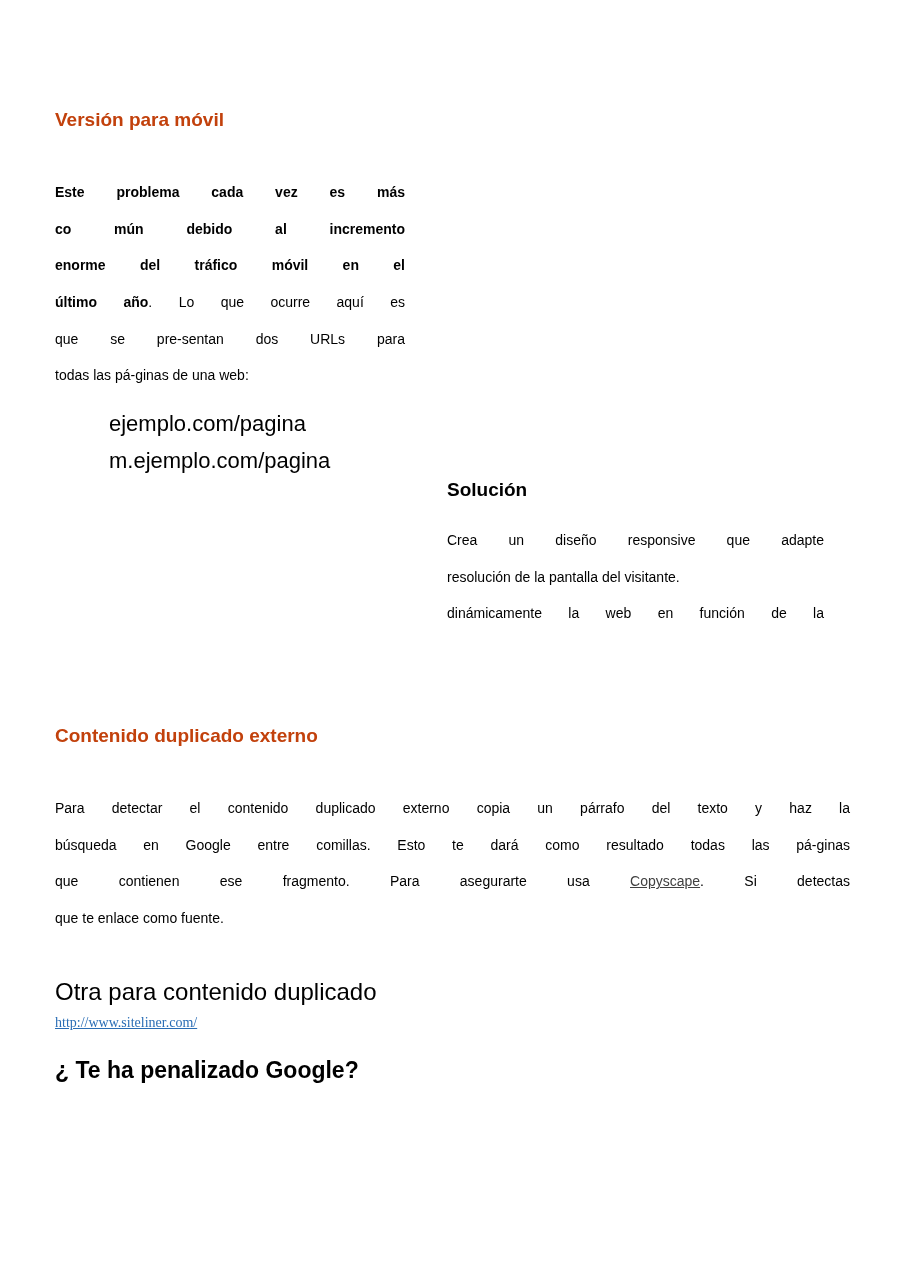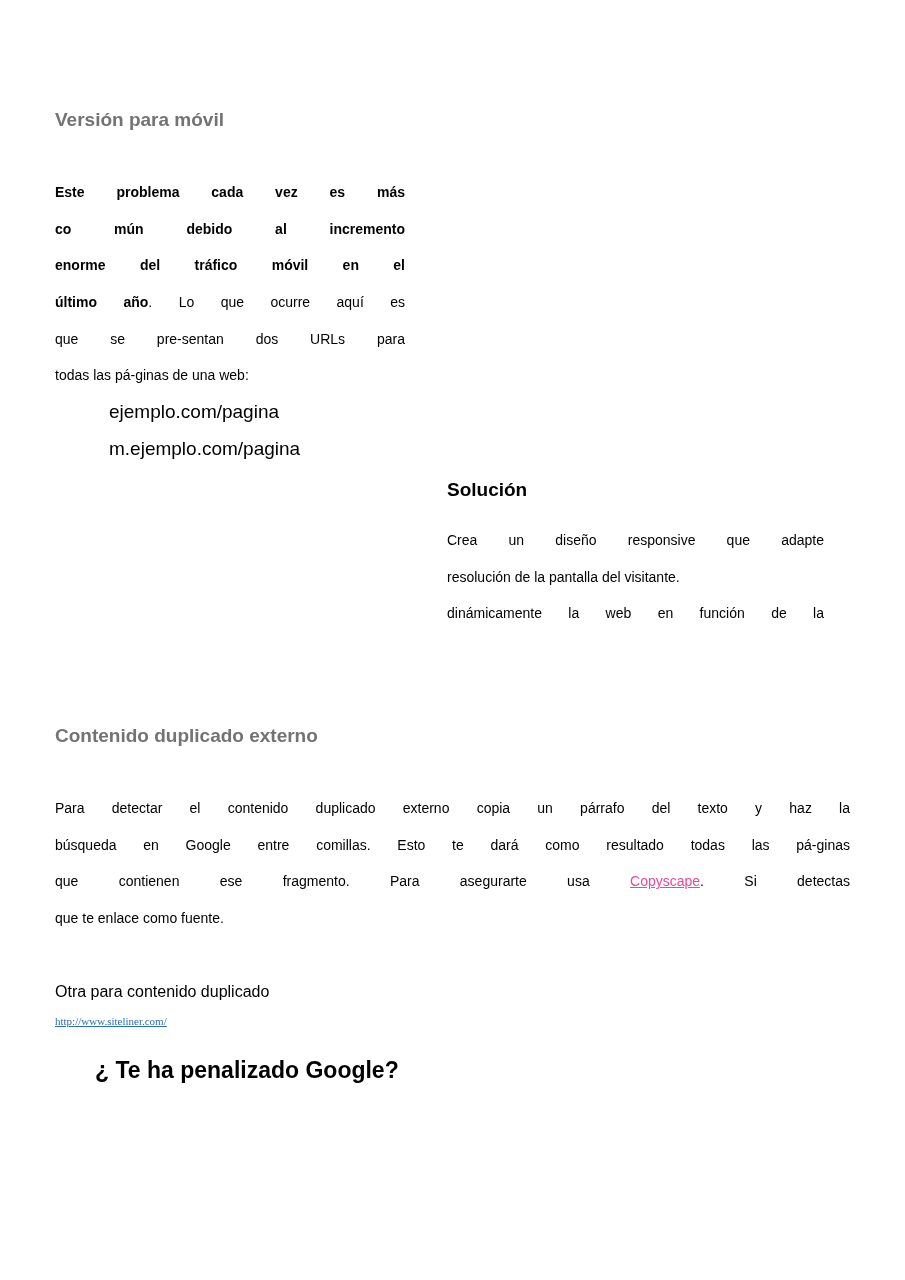--- a/index.html
+++ b/index.html
@@ -1,27 +1,27 @@
 <!DOCTYPE html>
 <html><head>
   <meta charset="utf-8">
   <style>
     html, body { margin: 0; padding: 0; background: #ffffff; }
     body { width: 905px; height: 1280px; position: relative; overflow: hidden;
            font-family: "Liberation Sans", sans-serif; color: #000; }
     .abs { position: absolute; }
-    .h3 { font-weight: bold; font-size: 19px; color: #737373; line-height: 24px; }
-    .h2 { font-weight: bold; font-size: 23px; color: #000; line-height: 28px; margin-left: 40px; }
+    .h3 { font-weight: bold; font-size: 19px; color: #c2410c; line-height: 24px; }
+    .h2 { font-weight: bold; font-size: 23px; color: #000; line-height: 28px; }
     .p { font-size: 14px; line-height: 36.7px; text-align: justify; text-align-last: left; }
     .p .line { display: block; text-align: justify; text-align-last: justify; height: 36.7px; white-space: nowrap; }
     .p .line.last { text-align-last: left; }
     .b { font-weight: bold; }
-    .indent { padding-left: 54px; font-size: 19px; line-height: 36.7px; }
-    a.link { color: #ec4899; text-decoration: underline; }
-    a.small-link { font-family: "Liberation Serif", serif; font-size: 11px; color: #2a6db5; text-decoration: underline; }
+    .indent { padding-left: 54px; font-size: 22px; line-height: 36.7px; margin-top: 12px; }
+    a.link { color: #404040; text-decoration: underline; }
+    a.small-link { font-family: "Liberation Serif", serif; font-size: 14px; color: #2a6db5; text-decoration: underline; }
   </style>
 </head>
 <body>
 
 <div class="abs h3" style="left:55px; top:108px;">Versión para móvil</div>
 
 <div class="abs p" style="left:55px; top:174px; width:350px;">
   <span class="line"><span class="b">Este problema cada vez es más</span></span>
   <span class="line"><span class="b">co mún debido al incremento</span></span>
   <span class="line"><span class="b">enorme del tráfico móvil en el</span></span>
@@ -44,19 +44,19 @@
 
 <div class="abs h3" style="left:55px; top:724px;">Contenido duplicado externo</div>
 
 <div class="abs p" style="left:55px; top:790px; width:795px;">
   <span class="line">Para detectar el contenido duplicado externo copia un párrafo del texto y haz la</span>
   <span class="line">búsqueda en Google entre comillas. Esto te dará como resultado todas las pá-ginas</span>
   <span class="line"><span>que contienen ese fragmento. Para asegurarte usa </span> <a class="link" href="#">Copyscape</a><span>. Si detectas</span></span>
   <span class="line last">que te enlace como fuente.</span>
 </div>
 
-<div class="abs" style="left:55px; top:974px; font-size:16px; line-height:36.7px;text-align:center;">Otra para contenido duplicado</div>
+<div class="abs" style="left:55px; top:974px; font-size:24px; line-height:36.7px;text-align:center;">Otra para contenido duplicado</div>
 <a class="abs small-link" href="#" style="left:55px; top:1015px;">http://www.siteliner.com/</a>
 
 <div class="abs h2" style="left:55px; top:1056px;">¿ Te ha penalizado Google?</div>
 
 <div class="abs p" style="left:55px; top:1120px; width:795px;">
 </div>
 
 </body></html>

